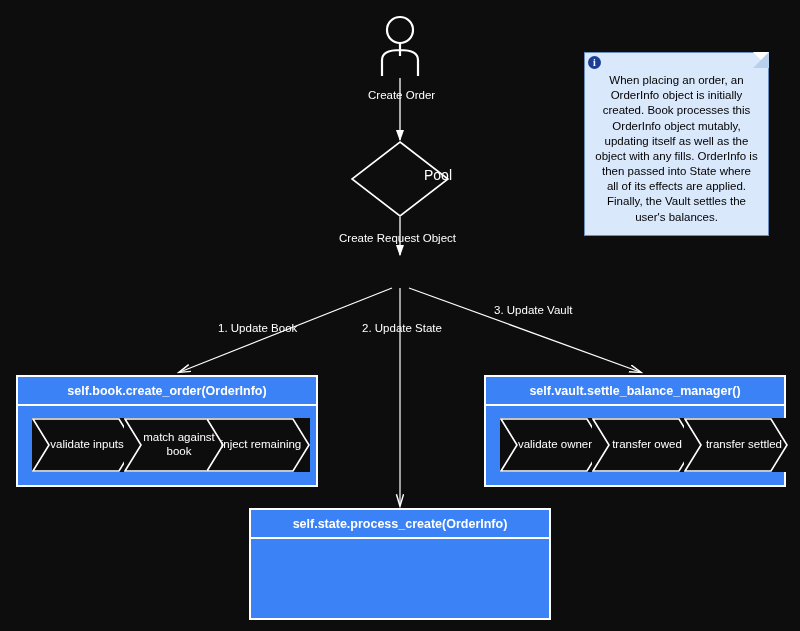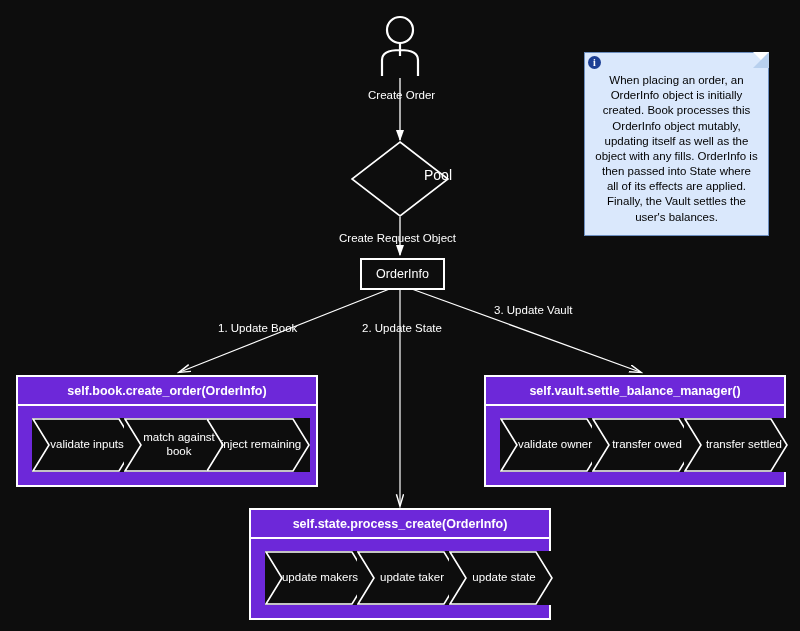--- a/index.html
+++ b/index.html
@@ -94,21 +94,21 @@
     font-family: "Liberation Serif", serif;
     display: flex; align-items: center; justify-content: center;
     line-height: 1;
   }
   .note-text { position: relative; z-index: 2; }
 
   
   .group {
     position: absolute;
     border: 2px solid #ffffff;
-    background: #6d28d9;
+    background: #3b82f6;
     box-sizing: border-box;
   }
   .group-title {
     text-align: center;
     font-size: 12.5px;
     font-weight: bold;
     padding: 7px 0 6px 0;
     border-bottom: 2px solid #ffffff;
   }
   .group-body {
@@ -167,23 +167,20 @@
   </svg>
 
   <div class="lbl" style="left:368px; top:89px;">Create Order</div>
   <div class="lbl" style="left:339px; top:232px;">Create Request Object</div>
   <div class="lbl" style="left:218px; top:322px;">1. Update Book</div>
   <div class="lbl" style="left:362px; top:322px;">2. Update State</div>
   <div class="lbl" style="left:494px; top:304px;text-align:center;">3. Update Vault</div>
 
   <div class="pool-label">Pool</div>
 
-  <div class="orderinfo">
-    <span>OrderInfo</span>
-  </div>
 
   <div class="note">
     <div class="note-fold"></div>
     <div class="note-fold2"></div>
     <div class="note-text">When placing an order, an OrderInfo object is initially created. Book processes this OrderInfo object mutably, updating itself as well as the object with any fills. OrderInfo is then passed into State where all of its effects are applied. Finally, the Vault settles the user's balances.</div>
   </div>
   <div class="note-icon">i</div>
 
   <div class="group" style="left:16px; top:375px; width:302px; height:112px;">
     <div class="group-title">self.book.create_order(OrderInfo)</div>
@@ -228,35 +225,15 @@
         <svg width="104" height="54" viewBox="0 0 104 54">
             <polygon points="1,1 87,1 103,27 87,53 1,53 17,27" fill="#0d0d0d" stroke="#ffffff" stroke-width="1.6"></polygon>
           </svg>
         <span class="step-txt">transfer settled</span>
       </div>
     </div>
   </div>
 
   <div class="group" style="left:249px; top:508px; width:302px; height:112px;">
     <div class="group-title">self.state.process_create(OrderInfo)</div>
-    <div class="group-body">
-      <div class="step" style="left:14px; width:104px;">
-        <svg width="104" height="54" viewBox="0 0 104 54">
-            <polygon points="1,1 87,1 103,27 87,53 1,53 17,27" fill="#0d0d0d" stroke="#ffffff" stroke-width="1.6"></polygon>
-          </svg>
-        <span class="step-txt">update makers</span>
-      </div>
-      <div class="step" style="left:106px; width:104px;">
-        <svg width="104" height="54" viewBox="0 0 104 54">
-            <polygon points="1,1 87,1 103,27 87,53 1,53 17,27" fill="#0d0d0d" stroke="#ffffff" stroke-width="1.6"></polygon>
-          </svg>
-        <span class="step-txt">update taker</span>
-      </div>
-      <div class="step" style="left:198px; width:104px;">
-        <svg width="104" height="54" viewBox="0 0 104 54">
-            <polygon points="1,1 87,1 103,27 87,53 1,53 17,27" fill="#0d0d0d" stroke="#ffffff" stroke-width="1.6"></polygon>
-          </svg>
-        <span class="step-txt">update state</span>
-      </div>
-    </div>
   </div>
 
 </div>
 
 </body></html>

